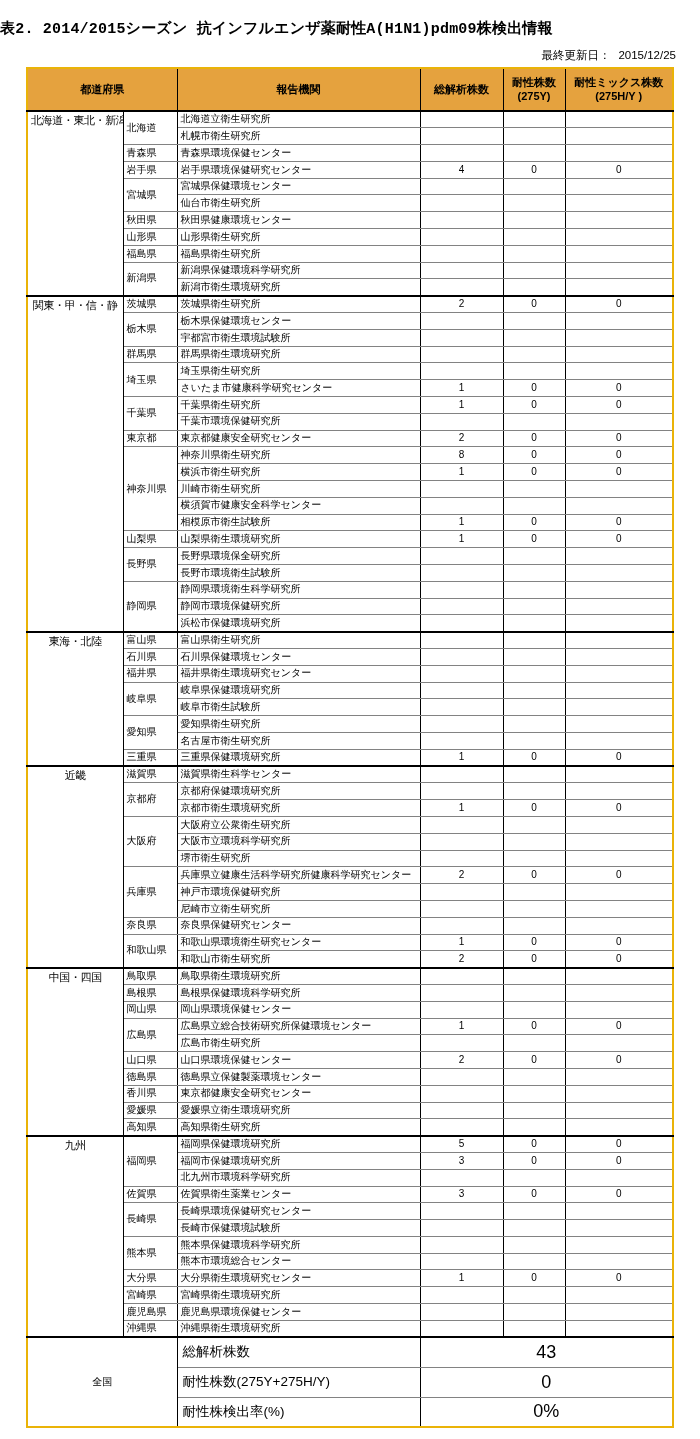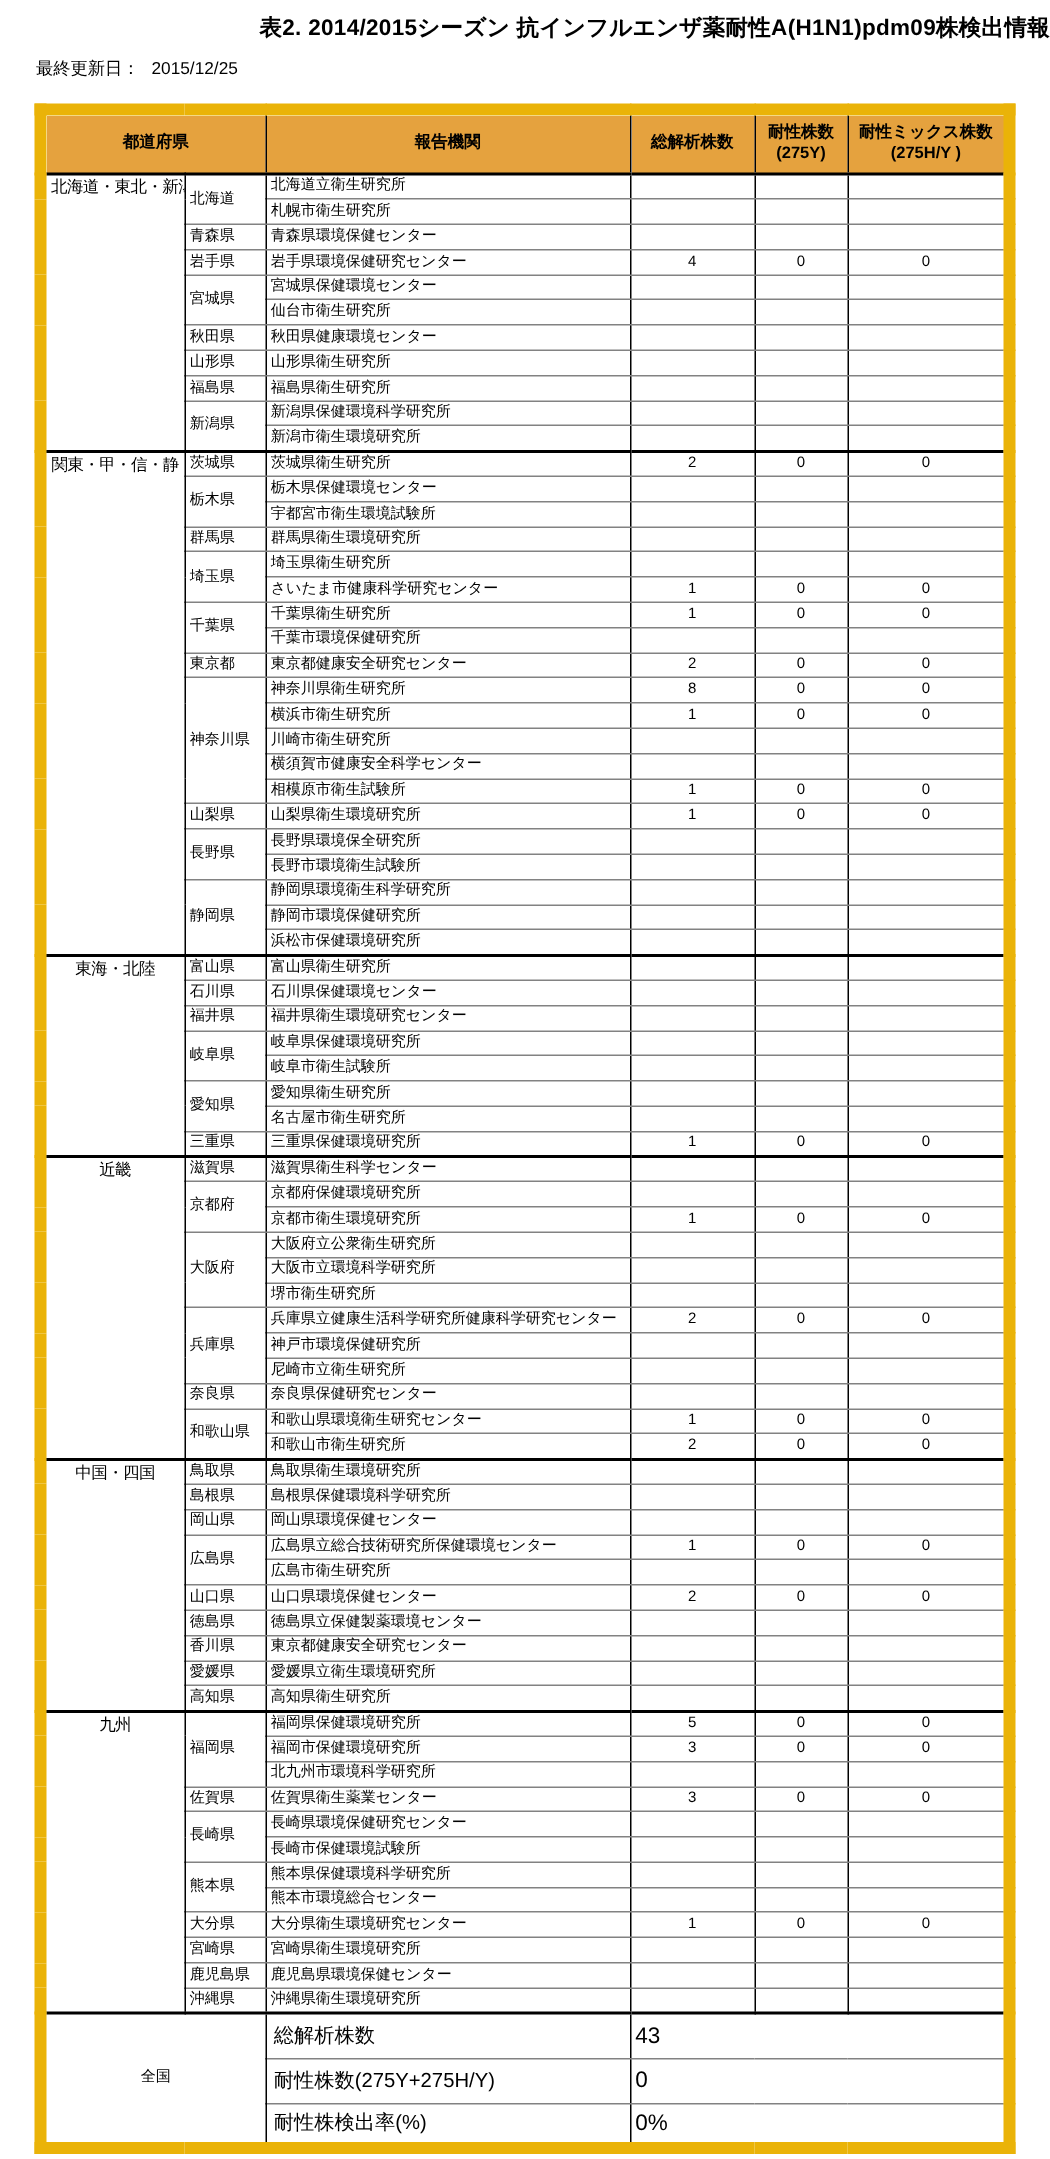--- a/index.html
+++ b/index.html
@@ -3,32 +3,32 @@
 <meta charset="utf-8">
 <style>
   * { box-sizing: border-box; }
   html,body { margin:0; padding:0; }
   body {
     width:700px; height:1439px; overflow:hidden;
     background:#ffffff; color:#000;
     font-family:"Liberation Sans", sans-serif;
   }
   .page-title {
-    padding-top:9px; text-align:right;
-    font-size:15px; font-weight:bold; letter-spacing:0.2px;
+    padding-top:19px; text-align:left;
+    font-size:15px; font-weight:bold; letter-spacing:0.2px;font-family:Liberation Mono, monospace;
   }
   .updated {
-    width:652px; margin:10px auto 16px auto;
-    text-align:left; font-size:11.5px;
+    width:652px; margin:10px auto 4px auto;
+    text-align:right; font-size:11.5px;
   }
   .updated .gap { display:inline-block; width:8px; }
   table.main {
     width:646px; margin:0 auto;
     border-collapse:collapse; table-layout:fixed;
-    border:8px solid #eab308;
+    border:2px solid #eab308;
   }
   table.main th, table.main td { overflow:hidden; }
   thead th {
     background:#E5A23E;
     border:1px solid #000; border-bottom:2px solid #000;
     height:43px; padding:2px;
     font-size:11px; font-weight:bold; line-height:1.25;
     text-align:center; vertical-align:middle;
   }
   tbody td {
@@ -42,21 +42,21 @@
     vertical-align:top; text-align:center;
     font-size:11px; padding-top:3px; letter-spacing:-0.4px;
   }
   .pref-cell { text-align:left; }
   .org-cell  { text-align:left; }
   .num       { text-align:center; }
   tbody.summary td { height:30px; }
   tbody.summary tr:first-child td { border-top:2px solid #000; }
   .summary-region { font-size:10px; text-align:center; vertical-align:middle; }
   .summary-label  { font-size:13.5px; text-align:left; padding-left:5px; }
-  .summary-value  { font-size:15px; }
+  .summary-value  { font-size:18px; text-align:center; }
 </style>
 </head>
 <body>
 
 <div class="page-title">表2. 2014/2015シーズン 抗インフルエンザ薬耐性A(H1N1)pdm09株検出情報</div>
 
 <div class="updated">
   <span>最終更新日：</span><span class="gap"></span><span>2015/12/25</span>
 </div>
 

